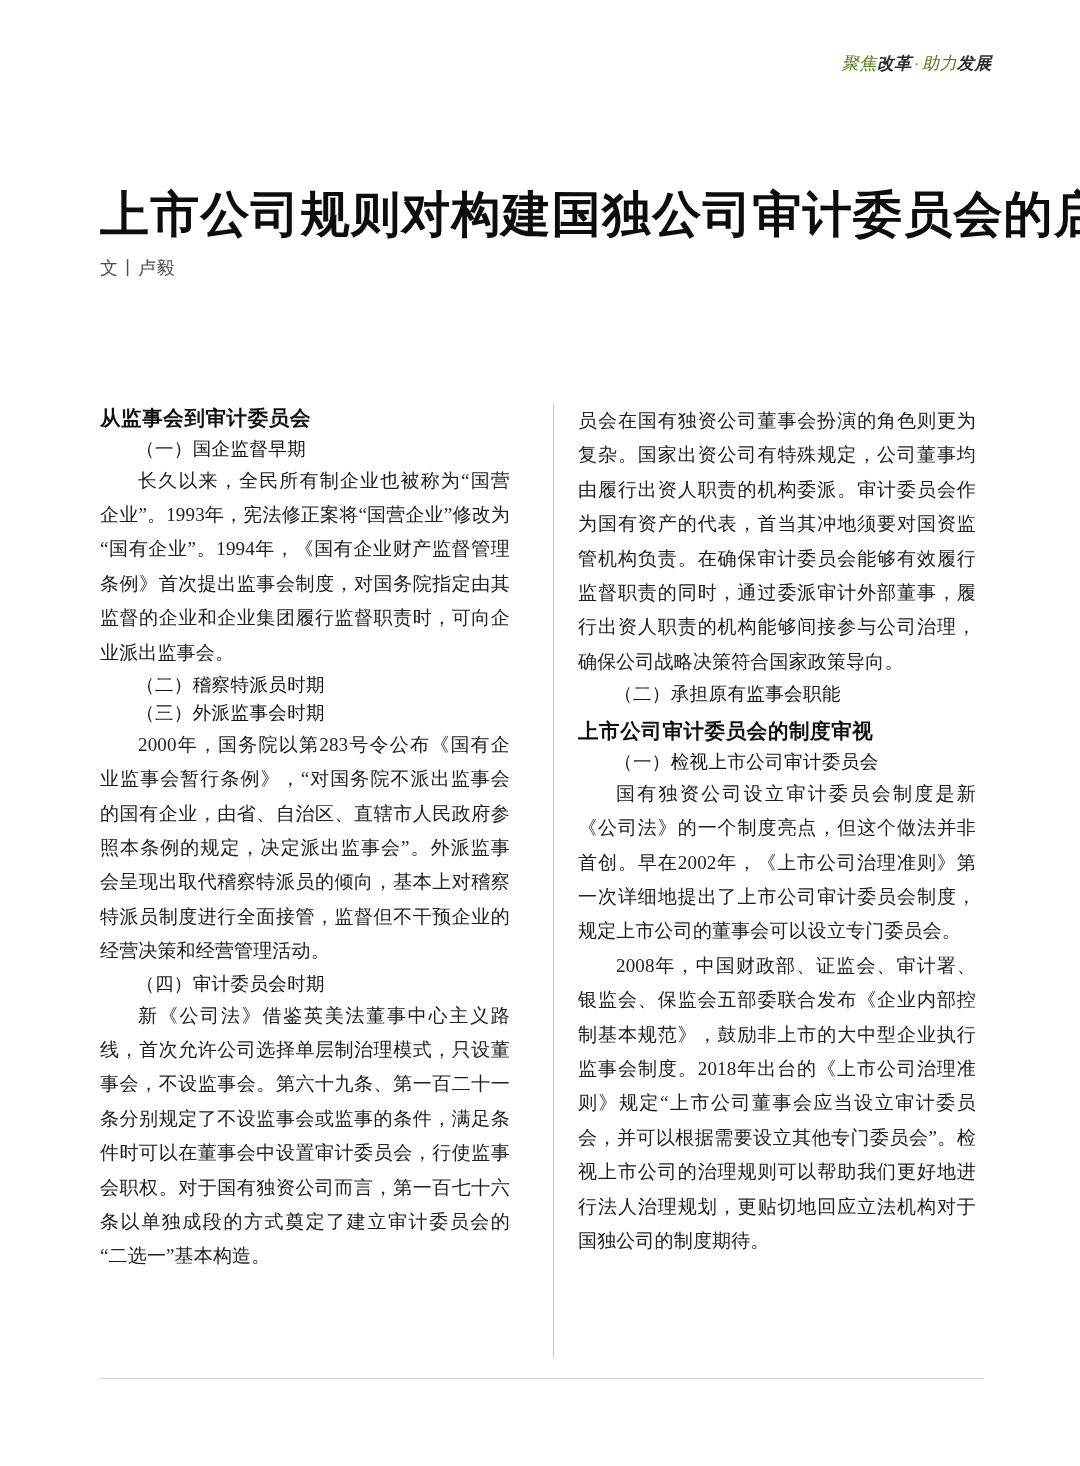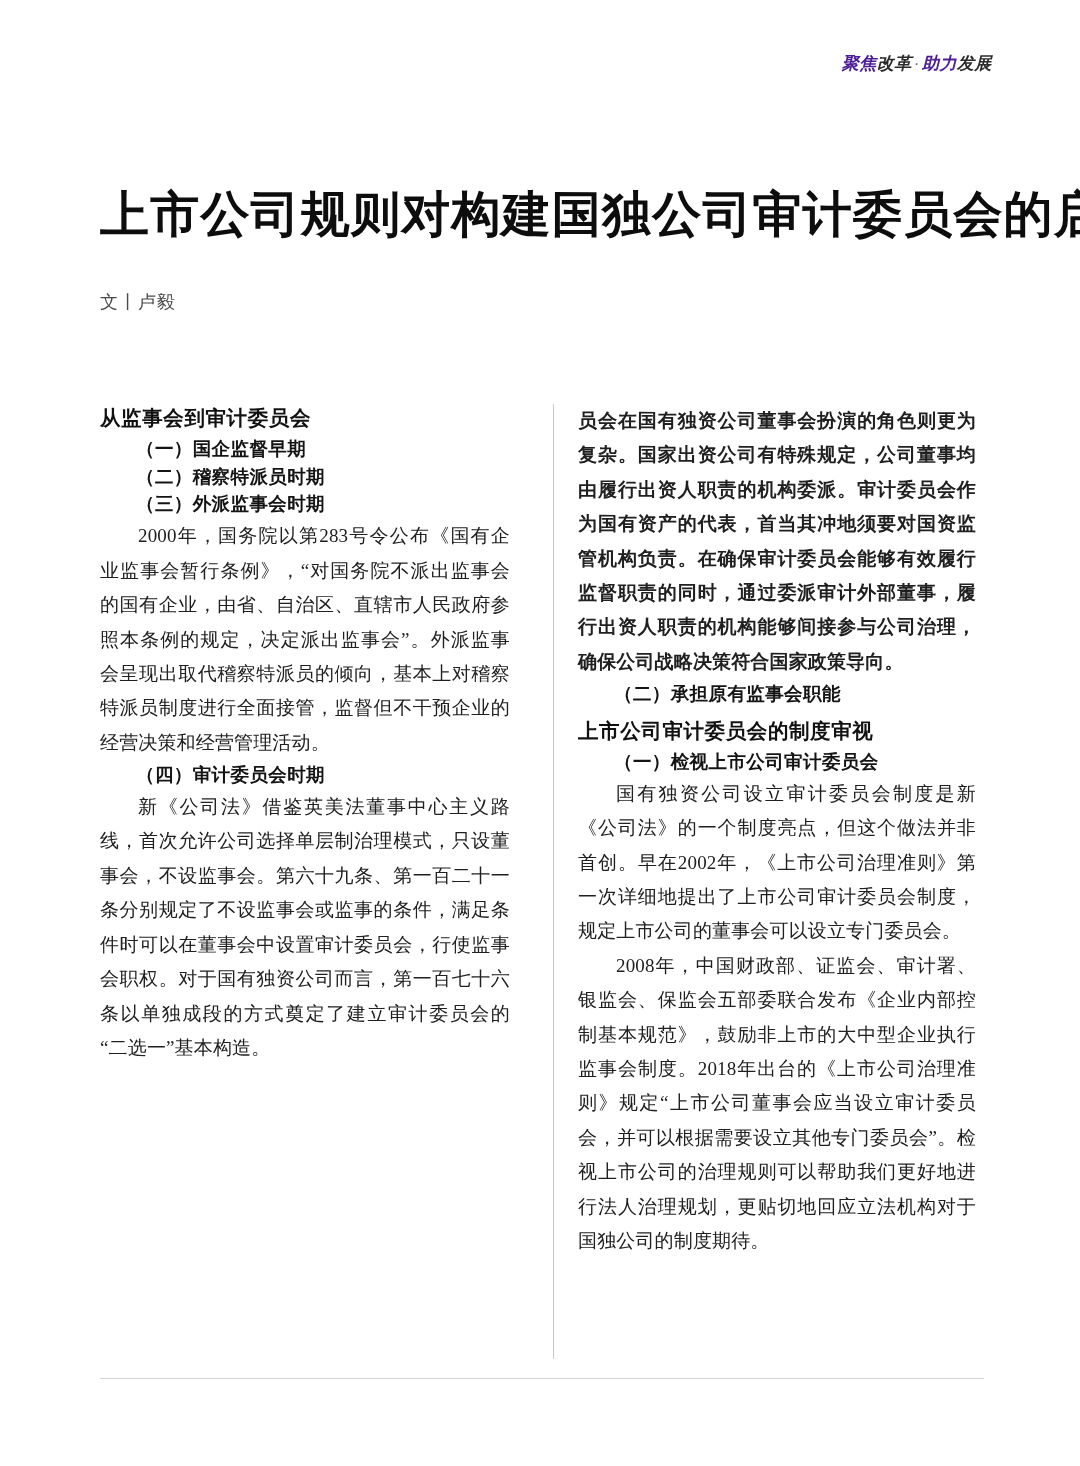--- a/index.html
+++ b/index.html
@@ -28,22 +28,22 @@
     position: absolute;
     top: 52px;
     right: 88px;
     font-family: "Liberation Sans", "DejaVu Sans", sans-serif;
     font-size: 17px;
     letter-spacing: 0.5px;
     font-style: italic;
     white-space: nowrap;
   }
   .running-head .rh-light {
-    color: #4c1d95;
-    font-weight: bold;
+    color: #4d7c0f;
+    font-weight: normal;
   }
   .running-head .rh-bold {
     color: #2b2b2b;
     font-weight: bold;
   }
   .running-head .rh-dot {
     color: #6d6d6d;
     padding: 0 2px;
   }
 
@@ -58,21 +58,21 @@
     font-family: "Liberation Sans", "DejaVu Sans", sans-serif;
     font-weight: bold;
     font-size: 49px;
     line-height: 1.18;
     letter-spacing: 1.2px;
     color: #0d0d0d;
     margin: 0;
     white-space: nowrap;
   }
   .byline {
-    margin-top: 46px;
+    margin-top: 12px;
     font-family: Liberation Serif, serif;
     font-size: 18px;
     color: #4a4a4a;
     letter-spacing: 1px;
   }
 
   
   .columns {
     position: absolute;
     top: 404px;
@@ -105,21 +105,21 @@
     font-size: 20.5px;
     line-height: 1.35;
     letter-spacing: 0.6px;
     color: #111111;
     margin: 0 0 4px 0;
   }
   h2.sec-head.spaced { margin-top: 10px; }
 
   h3.sub-head {
     font-family: "Liberation Sans", "DejaVu Sans", sans-serif;
-    font-weight: bold;
+    font-weight: normal;
     font-size: 18.5px;
     line-height: 1.4;
     letter-spacing: 0.4px;
     color: #141414;
     margin: 2px 0 2px 0;
     text-indent: 36px;
   }
 
   p.body {
     font-family: "Liberation Serif", "DejaVu Serif", serif;
@@ -185,33 +185,34 @@
     <div class="byline">文丨卢毅</div>
   </div>
 
   <div class="col-divider"></div>
 
   <div class="columns">
 
     <div class="col col-left">
       <h2 class="sec-head">从监事会到审计委员会</h2>
       <h3 class="sub-head">（一）国企监督早期</h3>
+      <p class="body">长久以来，全民所有制企业也被称为“国营企业”。1993年，宪法修正案将“国营企业”修改为“国有企业”。1994年，《国有企业财产监督管理条例》首次提出监事会制度，对国务院指定由其监督的企业和企业集团履行监督职责时，可向企业派出监事会。</p>
 
       <h3 class="sub-head">（二）稽察特派员时期</h3>
 
       <h3 class="sub-head">（三）外派监事会时期</h3>
       <p class="body">2000年，国务院以第283号令公布《国有企业监事会暂行条例》，“对国务院不派出监事会的国有企业，由省、自治区、直辖市人民政府参照本条例的规定，决定派出监事会”。外派监事会呈现出取代稽察特派员的倾向，基本上对稽察特派员制度进行全面接管，监督但不干预企业的经营决策和经营管理活动。</p>
 
       <h3 class="sub-head">（四）审计委员会时期</h3>
       <p class="body">新《公司法》借鉴英美法董事中心主义路线，首次允许公司选择单层制治理模式，只设董事会，不设监事会。第六十九条、第一百二十一条分别规定了不设监事会或监事的条件，满足条件时可以在董事会中设置审计委员会，行使监事会职权。对于国有独资公司而言，第一百七十六条以单独成段的方式奠定了建立审计委员会的“二选一”基本构造。</p>
 
     </div>
 
     <div class="col col-right">
-      <p class="body" style="text-indent:0;font-weight:bold;">员会在国有独资公司董事会扮演的角色则更为复杂。国家出资公司有特殊规定，公司董事均由履行出资人职责的机构委派。审计委员会作为国有资产的代表，首当其冲地须要对国资监管机构负责。在确保审计委员会能够有效履行监督职责的同时，通过委派审计外部董事，履行出资人职责的机构能够间接参与公司治理，确保公司战略决策符合国家政策导向。</p>
+      <p class="body" style="text-indent:0;">员会在国有独资公司董事会扮演的角色则更为复杂。国家出资公司有特殊规定，公司董事均由履行出资人职责的机构委派。审计委员会作为国有资产的代表，首当其冲地须要对国资监管机构负责。在确保审计委员会能够有效履行监督职责的同时，通过委派审计外部董事，履行出资人职责的机构能够间接参与公司治理，确保公司战略决策符合国家政策导向。</p>
 
       <h3 class="sub-head">（二）承担原有监事会职能</h3>
 
       <h2 class="sec-head spaced">上市公司审计委员会的制度审视</h2>
       <h3 class="sub-head">（一）检视上市公司审计委员会</h3>
       <p class="body">国有独资公司设立审计委员会制度是新《公司法》的一个制度亮点，但这个做法并非首创。早在2002年，《上市公司治理准则》第一次详细地提出了上市公司审计委员会制度，规定上市公司的董事会可以设立专门委员会。</p>
       <p class="body">2008年，中国财政部、证监会、审计署、银监会、保监会五部委联合发布《企业内部控制基本规范》，鼓励非上市的大中型企业执行监事会制度。2018年出台的《上市公司治理准则》规定“上市公司董事会应当设立审计委员会，并可以根据需要设立其他专门委员会”。检视上市公司的治理规则可以帮助我们更好地进行法人治理规划，更贴切地回应立法机构对于国独公司的制度期待。</p>
 
     </div>
   </div>

